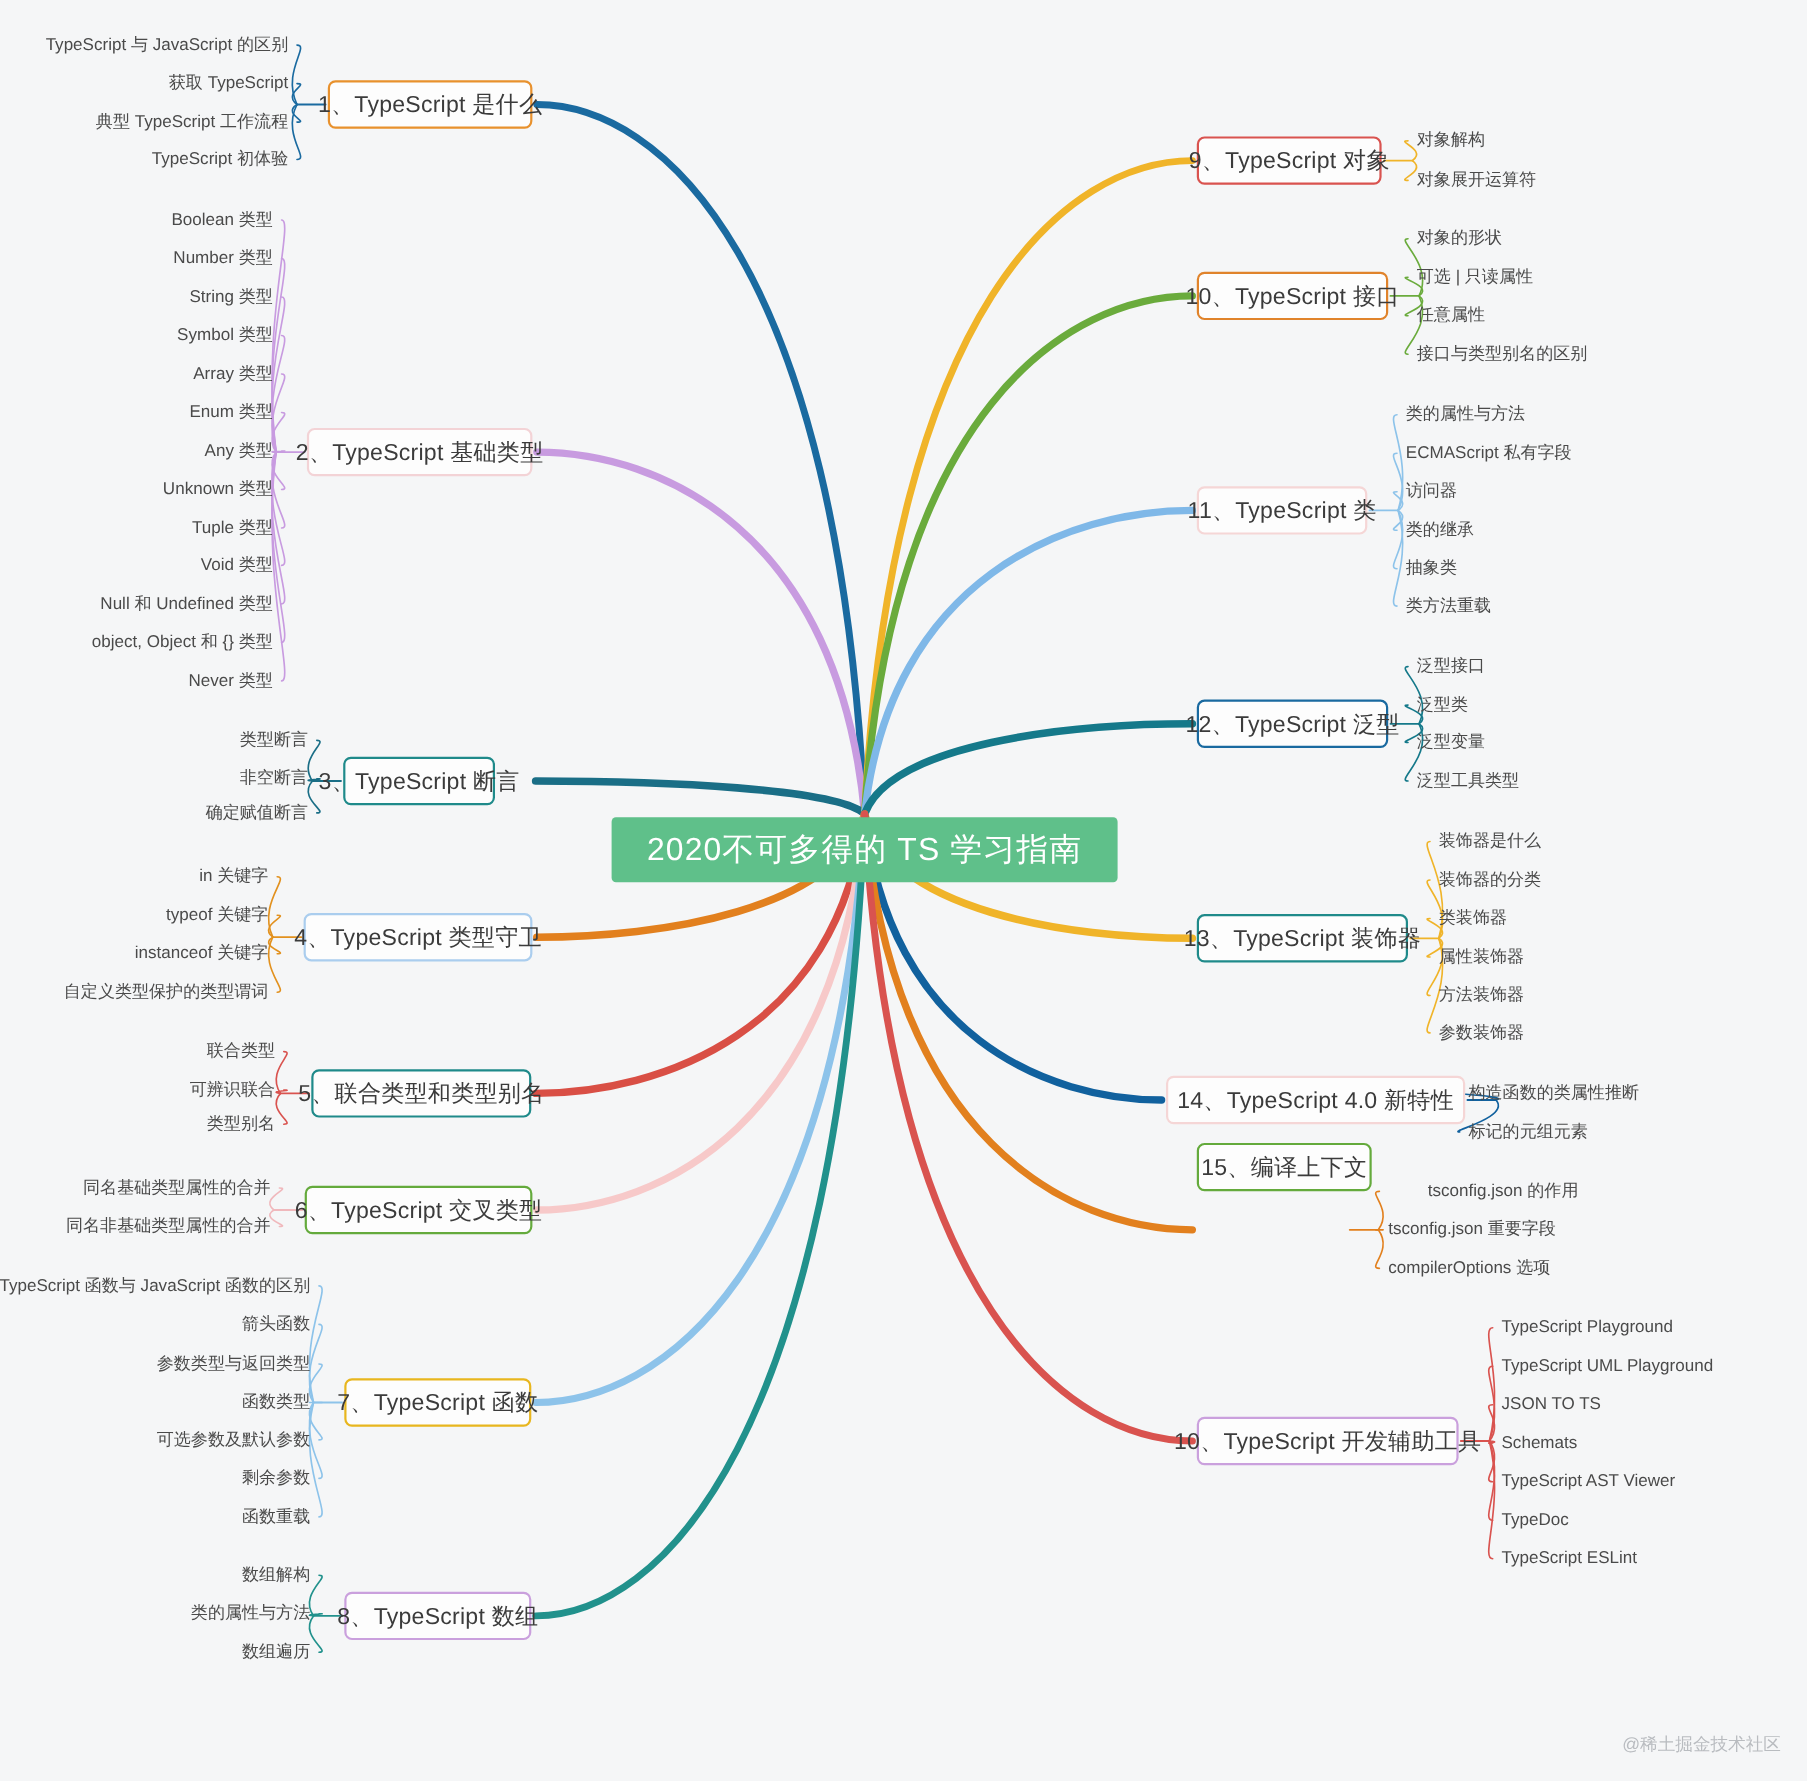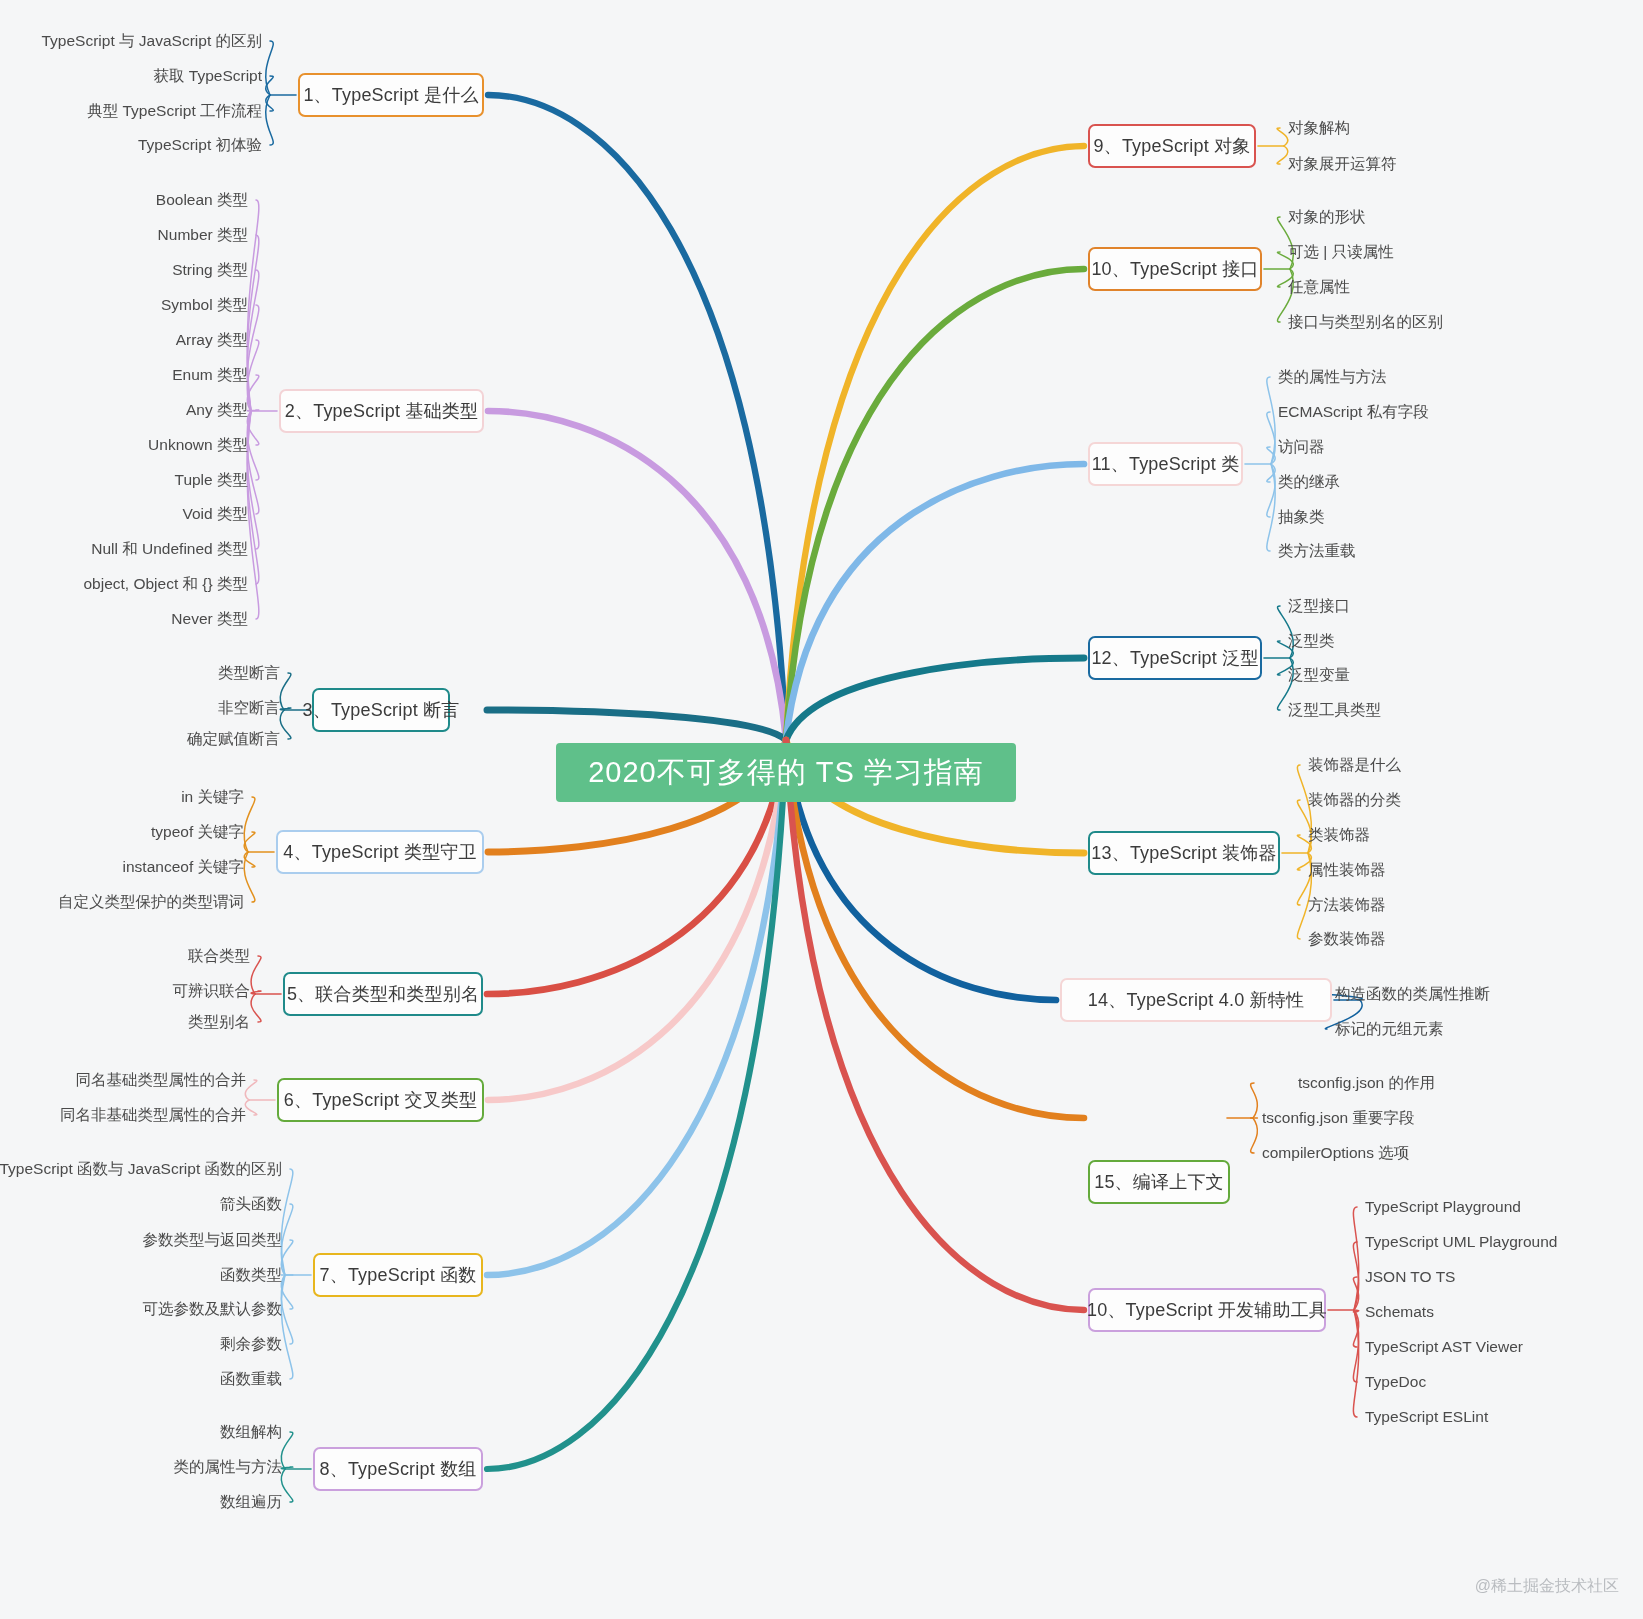--- a/index.html
+++ b/index.html
@@ -14,21 +14,21 @@
   #edges{position:absolute;left:0;top:0;width:1643px;height:1619px;pointer-events:none;}
 
   .node{
     position:absolute;
     box-sizing:border-box;
     background:#fdfdfd;
     border:2px solid #999;
     border-radius:7px;
     display:flex;align-items:center;justify-content:center;
     color:#3b3b3b;
-    font-size:18px;
+    font-size:21px;
     letter-spacing:.2px;
     white-space:nowrap;
     padding:0 16px;
     height:44px;
   }
   .leaf{
     position:absolute;
     white-space:nowrap;
     font-size:15.5px;
     color:#4a4a4a;
@@ -208,21 +208,21 @@
       </div>
       <div class="node" style="left: 1088px; top: 636px; width: 174px; border-color: rgb(26, 106, 160);">
         <span>12、TypeScript 泛型</span>
       </div>
       <div class="node" style="left: 1088px; top: 831px; width: 192px; border-color: rgb(31, 138, 138);">
         <span>13、TypeScript 装饰器</span>
       </div>
       <div class="node" style="left: 1060px; top: 978px; width: 272px; border-color: rgb(245, 214, 214);">
         <span>14、TypeScript 4.0 新特性</span>
       </div>
-      <div class="node" style="left: 1088px; top: 1160px; width: 142px; border-color: rgb(100, 170, 60);">
+      <div class="node" style="left: 1088px; top: 1039px; width: 159px; border-color: rgb(100, 170, 60);">
         <span>15、编译上下文</span>
       </div>
       <div class="node" style="left: 1088px; top: 1288px; width: 238px; border-color: rgb(202, 160, 221);">
         <span>10、TypeScript 开发辅助工具</span>
       </div>
     </div>
   <div id="leaves-layer">
       <div class="leaf l" style="left: 262px; top: 41px;">TypeScript 与 JavaScript 的区别</div>
       <div class="leaf l" style="left: 262px; top: 76px;">获取 TypeScript</div>
       <div class="leaf l" style="left: 262px; top: 111px;">典型 TypeScript 工作流程</div>

